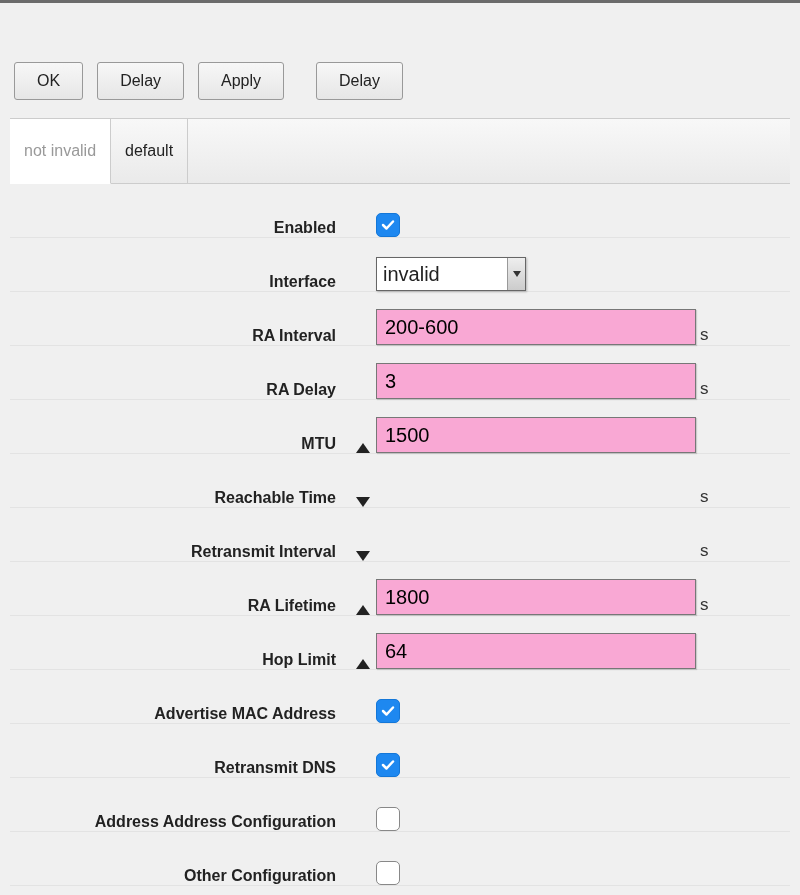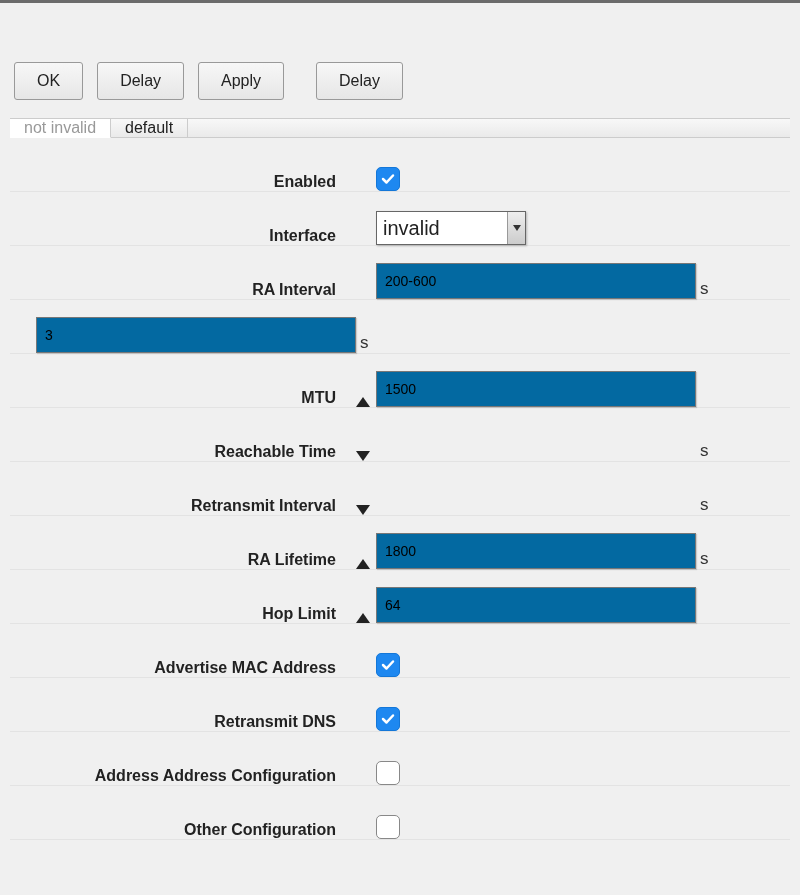--- a/index.html
+++ b/index.html
@@ -28,21 +28,21 @@
       cursor: pointer;
     }
     .tabs {
       display: flex;
       border-top: 1px solid #ccc;
       border-bottom: 1px solid #ccc;
       background: linear-gradient(#f8f8f8,#eaeaea);
       margin: 0 10px;
     }
     .tab {
-      padding: 0 14px;
+      padding: 23px 14px;
       font-size: 16px;
       border-right: 1px solid #ccc;
       cursor: pointer;
     }
     .tab.active {
       background: #fff;
       color: #999;
       border-bottom: 1px solid #fff;
       margin-bottom: -1px;
     }
@@ -87,24 +87,24 @@
     }
     .unit-col {
       width: 28px;
       font-size: 17px;
       color: #333;
       padding-left: 4px;
     }
     .text-input {
       width: 320px;
       height: 36px;
-      font-size: 14px;
+      font-size: 20px;
       padding: 2px 8px;
       border: 1px solid #777;
-      background: #0369a1;
+      background: #f9a8d4;
       box-shadow: 1px 1px 1px rgba(0,0,0,0.15);
     }
     .select-box {
       width: 150px;
       height: 34px;
       font-size: 20px;
       border: 1px solid #666;
       padding: 0 6px;
       background: #fff;
       position: relative;
@@ -192,20 +192,21 @@
   <div class="row">
     <div class="label-col">RA Interval</div>
     <div class="toggle-col"></div>
     <div class="input-col">
       <input class="text-input" value="200-600" style="">
     </div>
     <div class="unit-col">s</div>
   </div>
 
   <div class="row">
+    <div class="label-col">RA Delay</div>
     <div class="toggle-col"></div>
     <div class="input-col">
       <input class="text-input" value="3" style="">
     </div>
     <div class="unit-col">s</div>
   </div>
 
   <div class="row">
     <div class="label-col">MTU</div>
     <div class="toggle-col">

